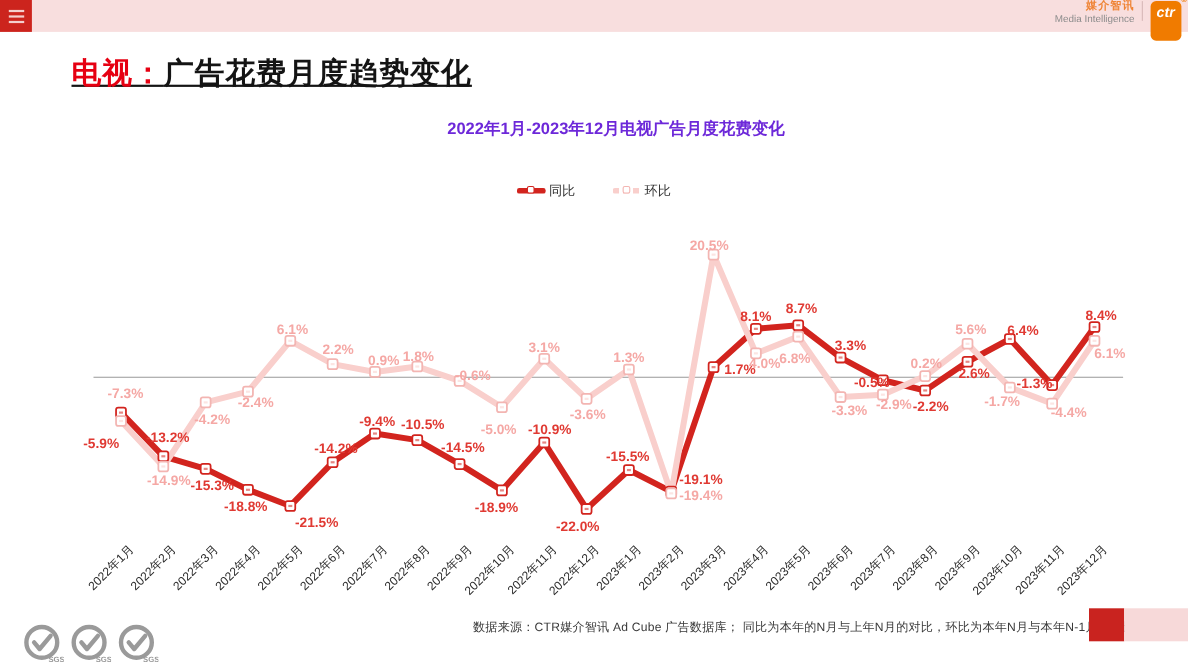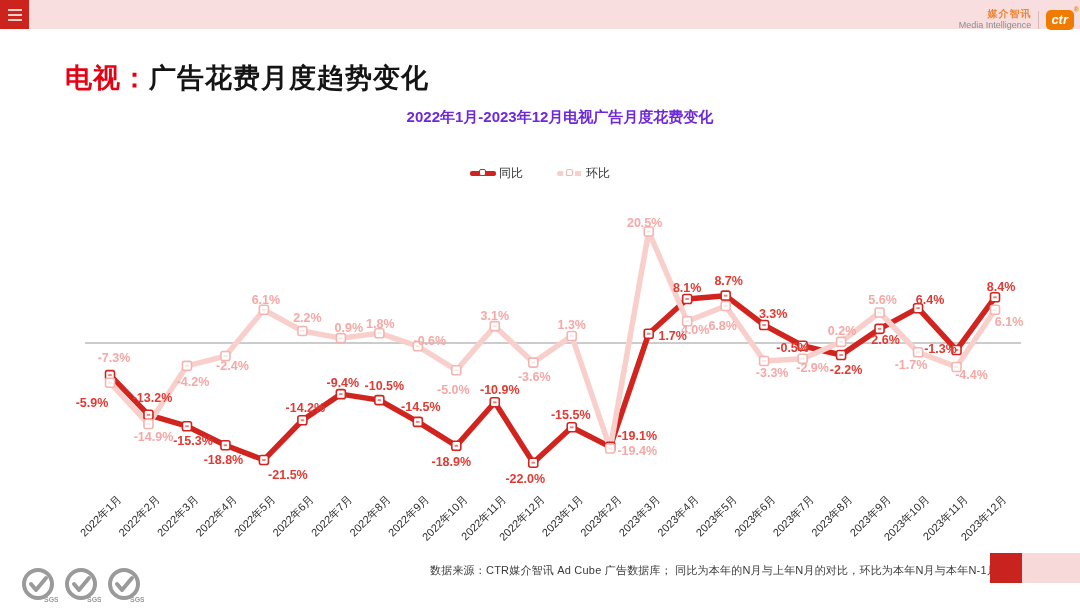--- a/index.html
+++ b/index.html
@@ -4,31 +4,31 @@
 <style>
   html,body{margin:0;padding:0;background:#fff;}
   body{font-family:"Liberation Sans","DejaVu Sans",sans-serif;}
   #stage{position:relative;width:1080px;height:608px;background:#fff;overflow:hidden;}
 
   
   .topbar{position:absolute;left:0;top:0;width:1080px;height:29px;background:#f8dede;}
   .menu-btn{position:absolute;left:0;top:0;width:29px;height:29px;background:#cc241d;
             display:flex;flex-direction:column;justify-content:center;align-items:center;gap:3px;cursor:pointer;}
   .menu-btn i{display:block;width:14px;height:2px;background:rgba(255,255,255,.78);}
-  .brand{position:absolute;right:6px;top:1px;height:37px;display:flex;align-items:center;gap:7px;}
+  .brand{position:absolute;right:6px;top:1px;height:37px;display:flex;align-items:flex-start;gap:7px;}
   .brand-txt{display:flex;flex-direction:column;align-items:flex-end;line-height:1;}
   .brand-cn{color:#ef8435;font-size:10px;font-weight:700;letter-spacing:1px;}
   .brand-en{color:#8c8c8c;font-size:9px;margin-top:2px;}
   .brand-divider{width:1px;height:18px;background:#d8b9b9;}
   .ctr-badge{position:relative;background:#f07b00;color:#fff;font-weight:700;font-style:italic;
-             font-size:13px;border-radius:5px;padding:3px 6px 4px 5px;line-height:1;}
+             font-size:13px;border-radius:5px;padding:3px 6px 20px 5px;line-height:1;}
   .ctr-reg{position:absolute;right:-5px;top:-4px;color:#f07b00;font-size:7px;font-style:normal;}
 
   
-  .page-title{position:absolute;left:65px;top:60px;font-size:27px;font-weight:700;color:#141414;letter-spacing:1px;}
+  .page-title{position:absolute;left:65px;top:48px;font-size:27px;font-weight:700;color:#141414;letter-spacing:1px;text-decoration:underline;}
   .page-title .hl{color:#e60012;}
   .chart-title{position:absolute;left:40px;top:108px;width:1040px;text-align:center;
                font-size:15px;font-weight:700;color:#6d28d9;}
 
   
   .legend{position:absolute;left:0;top:165px;width:1080px;display:flex;justify-content:center;gap:34px;}
   .legend-item{display:flex;align-items:center;gap:3px;cursor:pointer;}
   .legend-line{position:relative;width:26px;height:5px;border-radius:2px;}
   .legend-marker{position:absolute;left:9px;top:-2px;width:7px;height:7px;background:#fff;
                  border:1.5px solid;border-radius:2px;box-sizing:border-box;}

